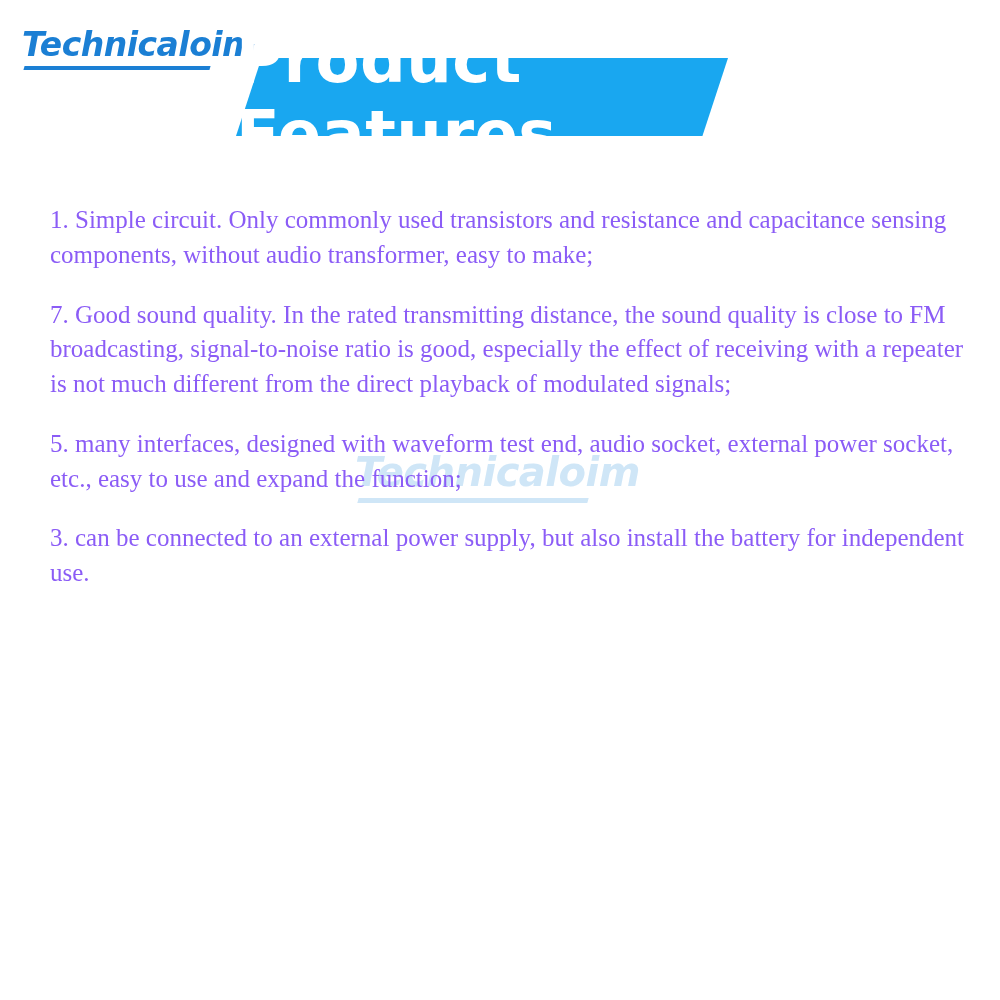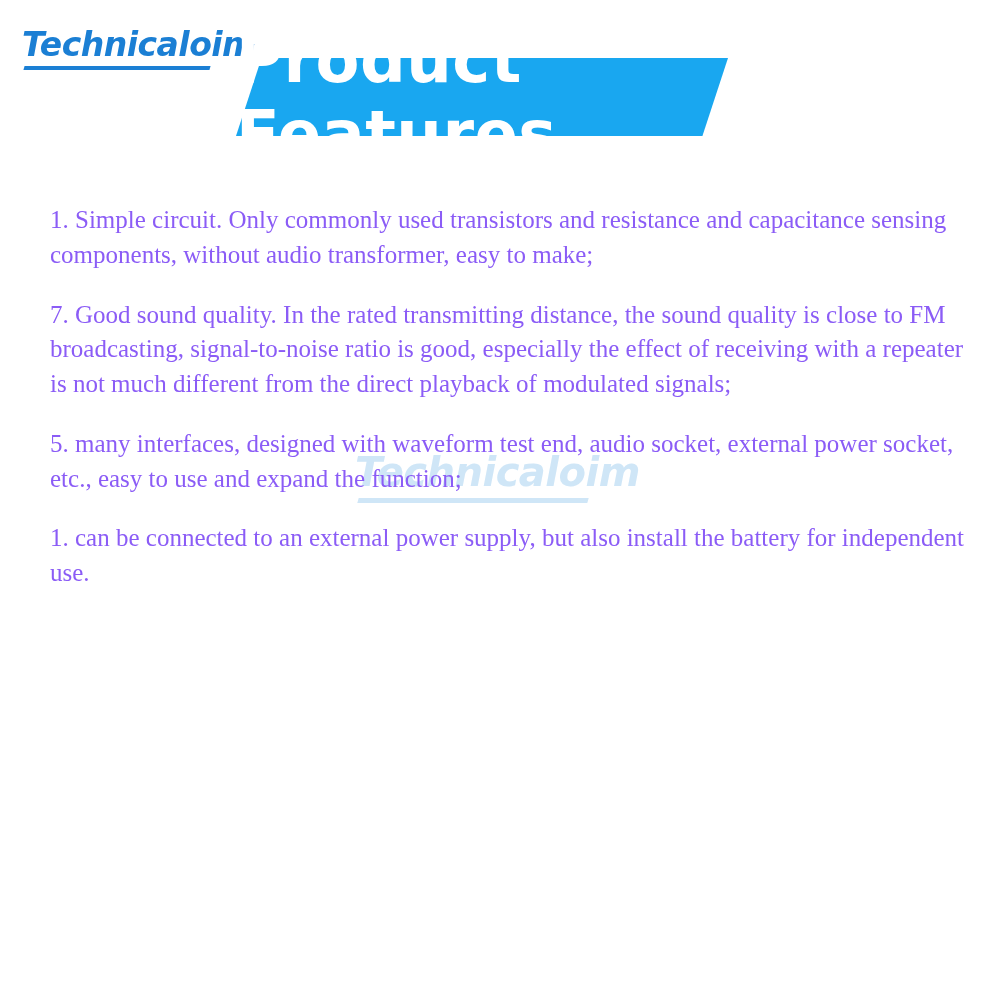--- a/index.html
+++ b/index.html
@@ -121,14 +121,14 @@
 <div class="title-banner"></div>
 <div class="title-text">Product Features</div>
 
 <div class="watermark">Technicaloim</div>
 <div class="watermark-underline"></div>
 
 <div class="features">
   <p class="feature-item">1. Simple circuit. Only commonly used transistors and resistance and capacitance sensing components, without audio transformer, easy to make;</p>
   <p class="feature-item">7. Good sound quality. In the rated transmitting distance, the sound quality is close to FM broadcasting, signal-to-noise ratio is good, especially the effect of receiving with a repeater is not much different from the direct playback of modulated signals;</p>
   <p class="feature-item">5. many interfaces, designed with waveform test end, audio socket, external power socket, etc., easy to use and expand the function;</p>
-  <p class="feature-item">1. can be connected to an external power supply, but also install the battery for independent use.</p>
+  <p class="feature-item">3. can be connected to an external power supply, but also install the battery for independent use.</p>
 </div>
 
 </body></html>

